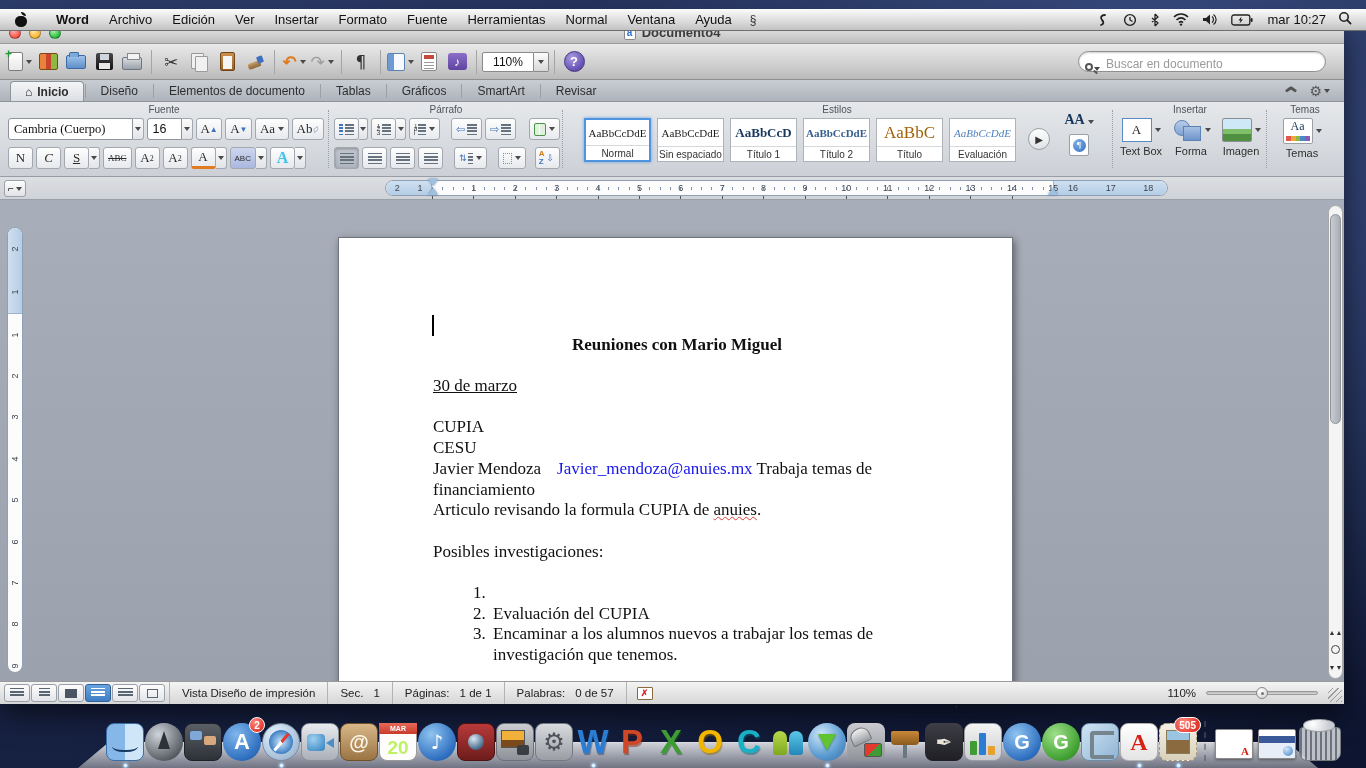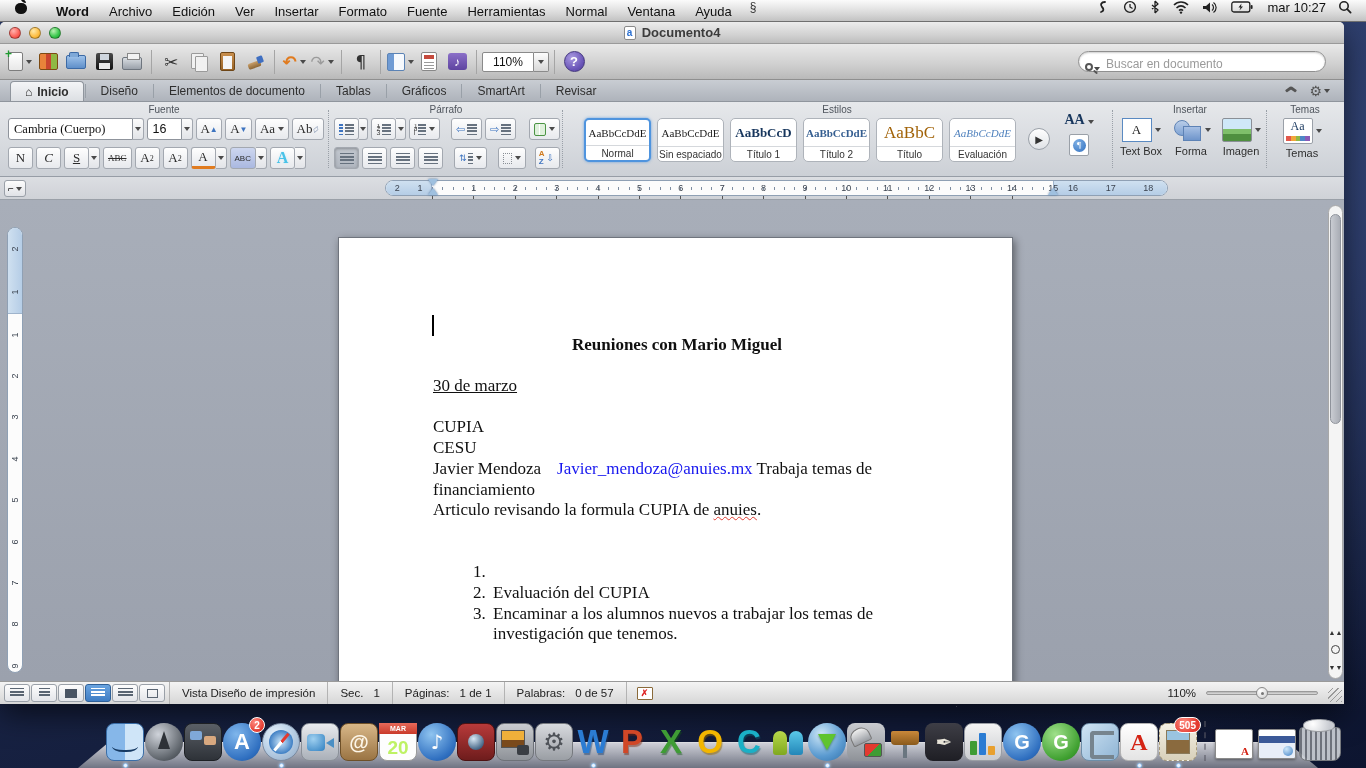--- a/index.html
+++ b/index.html
@@ -11,23 +11,23 @@
       radial-gradient(1px 1px at 12% 18%,rgba(255,255,255,.9),transparent 60%),
       radial-gradient(1px 1px at 32% 64%,rgba(255,255,255,.7),transparent 60%),
       radial-gradient(1.5px 1.5px at 78% 30%,rgba(255,255,255,.8),transparent 60%),
       radial-gradient(1px 1px at 88% 70%,rgba(255,255,255,.8),transparent 60%),
       radial-gradient(1px 1px at 55% 85%,rgba(255,255,255,.6),transparent 60%),
       radial-gradient(1.5px 1.5px at 96% 12%,rgba(255,255,255,.9),transparent 60%),
       radial-gradient(1px 1px at 70% 92%,rgba(255,255,255,.7),transparent 60%),
       radial-gradient(circle at 85% 20%,#3b4f86 0%,transparent 45%),
       linear-gradient(160deg,#2b3c68 0%,#1a2547 45%,#0d1530 100%);}
   
-  .menubar{position:absolute;left:0;top:0;width:1366px;height:22px;
+  .menubar{position:absolute;left:0;top:9px;width:1366px;height:22px;
     background:linear-gradient(#fbfbfb,#d8d8d8 65%,#c2c2c2);border-bottom:1px solid #6f6f6f;
-    display:flex;align-items:flex-start;font-size:13px;color:#111;z-index:50}
+    display:flex;align-items:center;font-size:13px;color:#111;z-index:50}
   .menubar .apple{width:14px;height:14px;margin:0 18px 0 14px;position:relative}
   .menubar .apple i{position:absolute;left:1px;top:3px;width:12px;height:11px;background:#111;
     border-radius:45% 45% 48% 48%}
   .menubar .apple u{position:absolute;left:7px;top:-1px;width:5px;height:4px;background:#111;
     border-radius:0 100% 0 100%}
   .mitem{padding:0 10px;height:22px;display:flex;align-items:center;white-space:nowrap}
   .mitem.bold{font-weight:bold}
   .mscript{font-size:12px;color:#333;padding:0 8px}
   .mspacer{flex:1}
   .micons{display:flex;align-items:center;gap:13px;margin-right:10px}
@@ -121,21 +121,21 @@
   .rbtn.pressed{background:linear-gradient(#c3c8d0,#b0b6bf);box-shadow:inset 0 1px 3px rgba(0,0,0,.3)}
   .ddbit{width:11px;height:22px;background:linear-gradient(#fbfbfb,#e2e4e8);border:1px solid #a3a8b0;border-left:none;border-radius:0 3px 3px 0;display:flex;align-items:center;justify-content:center}
   .combo{height:22px;background:#fff;border:1px solid #8f949c;border-radius:3px 0 0 3px;display:flex;align-items:center;padding:0 5px;font-size:12.5px;color:#111}
   .serif{font-family:"Liberation Serif",serif}
   .lines{width:14px;height:11px;background:repeating-linear-gradient(to bottom,#67727f 0 1.5px,transparent 1.5px 3.2px)}
   .marks{width:4px;height:11px;background:repeating-linear-gradient(to bottom,#3e74c0 0 2px,transparent 2px 3.2px);margin-right:2px}
   .nums{width:5px;height:11px;font-size:7px;color:#444;line-height:3.6px;overflow:hidden;margin-right:1px}
   .indent-arrow{font-family:"DejaVu Sans",sans-serif;font-size:11px;color:#3e74c0;margin-right:2px}
   .colsic{width:16px;height:13px;border:1px solid #4b9444;background:
     linear-gradient(90deg,#dff0dc 45%,#fff 45% 55%,#dff0dc 55%);border-radius:2px}
-  .stylecard{width:67px;height:44px;background:#fff;border:1px solid #aeb3ba;border-radius:5px;
+  .stylecard{width:67px;height:44px;background:#fff;border:1px solid #aeb3ba;border-radius:0;
     display:flex;flex-direction:column;overflow:hidden}
   .stylecard[data-selected="true"]{border:2px solid #4f94de;box-shadow:0 0 3px rgba(79,148,222,.8)}
   .stylecard .sample{flex:1;display:flex;align-items:center;justify-content:center;font-family:"Liberation Serif",serif;font-size:11px;color:#1c1c1c;white-space:nowrap;overflow:hidden}
   .stylecard .slabel{height:15px;border-top:1px solid #d5d8dc;font-size:10px;color:#333;display:flex;align-items:center;justify-content:center;white-space:nowrap}
   .stylecard[data-style="h1"] .sample{font-weight:bold;color:#17365d;font-size:13px}
   .stylecard[data-style="h2"] .sample{font-weight:bold;color:#365f91;font-size:11px}
   .stylecard[data-style="title"] .sample{color:#a16207;font-size:17px}
   .stylecard[data-style="subtitle"] .sample{font-style:italic;color:#4f81bd;font-size:11px}
   .morebtn{width:22px;height:22px;border-radius:50%;background:linear-gradient(#fff,#dfe2e6);border:1px solid #9aa0a8;display:flex;align-items:center;justify-content:center;font-size:10px;color:#333}
   .insbtn{width:46px;height:52px;display:flex;flex-direction:column;align-items:center;justify-content:flex-start;gap:3px}
@@ -818,20 +818,21 @@
         <div class="blank"></div>
         <div class="dtitle">Reuniones con Mario Miguel</div>
         <div class="blank"></div>
         <div><span class="underline">30 de marzo</span></div>
         <div class="blank"></div>
         <div>CUPIA</div>
         <div>CESU</div>
         <div><span>Javier Mendoza</span><a class="hlink" style="color:#1515ef">Javier_mendoza@anuies.mx</a><span> Trabaja temas de financiamiento</span></div>
         <div><span>Articulo revisando la formula CUPIA de </span><span class="misspell">anuies</span><span>.</span></div>
         <div class="blank"></div>
+        <div>Posibles investigaciones:</div>
         <div class="blank"></div>
         <div>
 
             <div class="li">
               <span class="num">1.</span>
             </div>
 
             <div class="li">
               <span class="num">2.</span>
               <span class="txt"><span></span><span class="misspell"></span><span>Evaluación del CUPIA</span></span>

